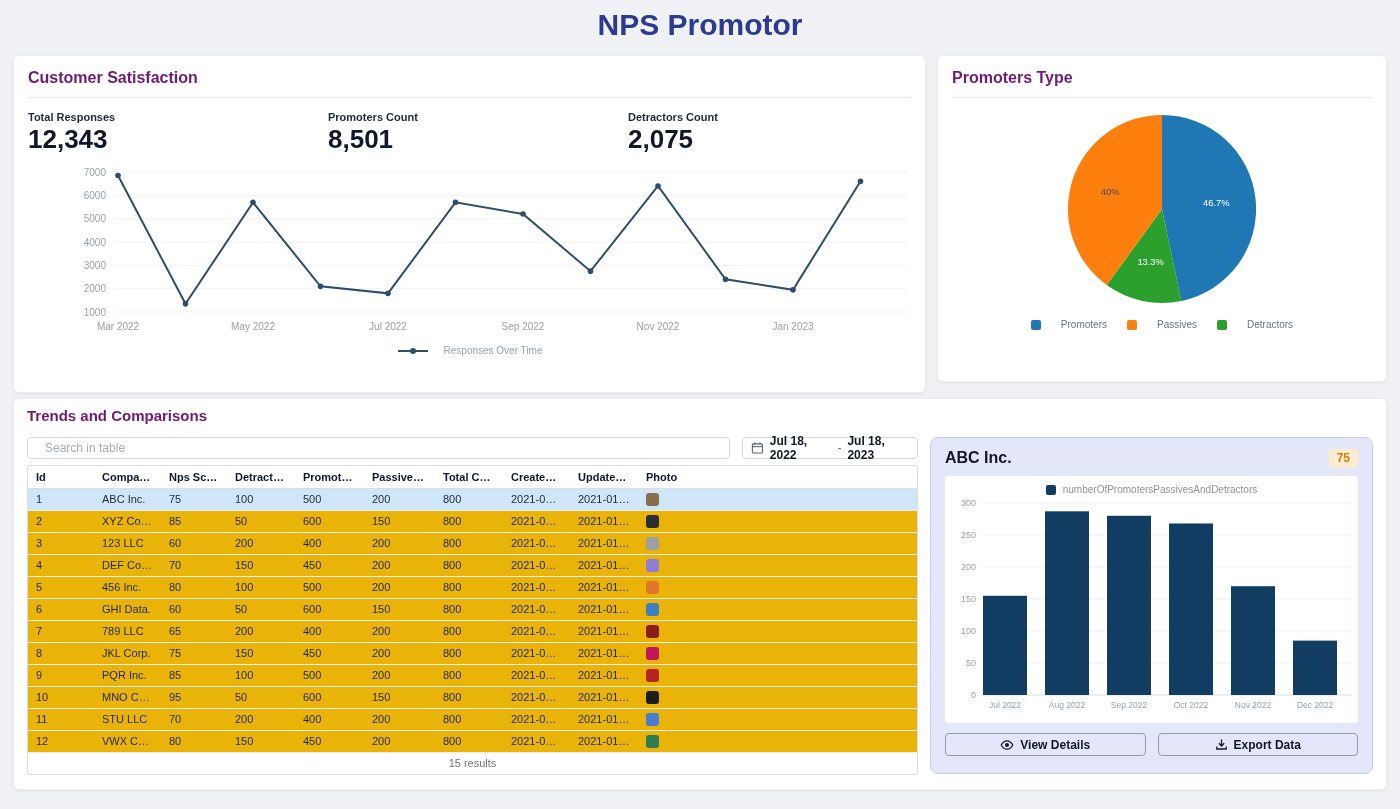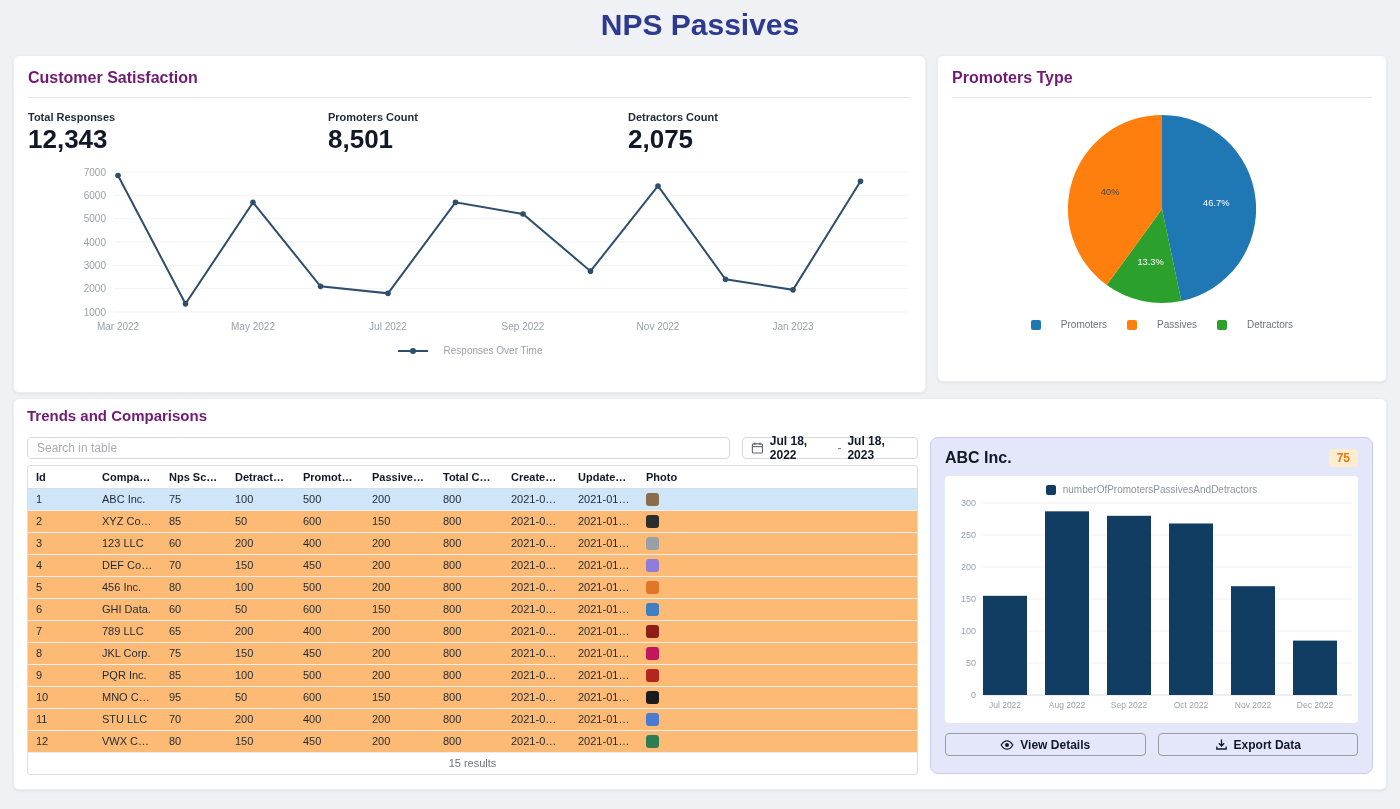--- a/index.html
+++ b/index.html
@@ -39,32 +39,32 @@
   .legend-item { display:flex; align-items:center; gap:20px; }
   .legend-swatch { width:10px; height:10px; border-radius:2px; display:inline-block; }
 
   .trends-card { margin:5px 13px 0; width:1374px; height:392px; padding:8px 13px 13px; }
   .trends-card h2 { font-size:15px; margin:0 0 13px; }
   .trends-body { display:flex; gap:12px; }
   .left-col { width:894px; }
   .controls { display:flex; gap:12px; }
   .search {
     flex:1; height:22px; border:1px solid #d5d8dd; border-radius:4px;
-    padding:0 9px; font-size:12px; color:#111827; background:#fff;
+    padding:0 17px; font-size:12px; color:#111827; background:#fff;
     font-family:inherit; outline:none;
   }
   .search::placeholder { color:#a7adb5; }
   .date-range {
     width:176px; height:22px; border:1px solid #d5d8dd; border-radius:4px;
     display:flex; align-items:center; gap:6px; padding:0 8px; background:#fff;
     font-size:12px; font-weight:600; color:#111827; cursor:pointer;
   }
   .date-sep { color:#6b7280; font-weight:400; }
 
-  .table-wrap { margin-top:6px; border:1px solid #d9dce1; border-radius:4px; overflow:hidden; background:#fdba74; }
+  .table-wrap { margin-top:6px; border:1px solid #d9dce1; border-radius:4px; overflow:hidden; background:#eab308; }
   table { width:100%; border-collapse:collapse; table-layout:fixed; font-size:11px; }
   th {
     text-align:left; font-weight:bold; color:#111827; padding:4px 8px;
     border-bottom:1px solid #d9dce1; height:22px; white-space:nowrap;
     overflow:hidden; text-overflow:ellipsis; cursor:pointer; background:#fff;
   }
   td {
     padding:4px 8px; color:#1f2937; border-bottom:1px solid #eceef1; height:22px;
     white-space:nowrap; overflow:hidden; text-overflow:ellipsis;
   }
@@ -92,21 +92,21 @@
     flex:1; height:23px; border:1px solid #969ca6; border-radius:4px;
     background:transparent; display:flex; align-items:center; justify-content:center;
     gap:6px; font-size:12px; font-weight:600; color:#111827; cursor:pointer;
     font-family:inherit;
   }
   .icon-svg { display:block; }
 </style>
 </head>
 <body>
 
-<h1 class="page-title">NPS Passives</h1>
+<h1 class="page-title">NPS Promotor</h1>
 
 <div class="top-row">
 
   <section class="card cs-card">
     <h2>Customer Satisfaction</h2>
     <div class="divider"></div>
     <div class="stats">
       <div class="stat">
         <div class="stat-label">Total Responses</div>
         <div class="stat-value">12,343</div>

